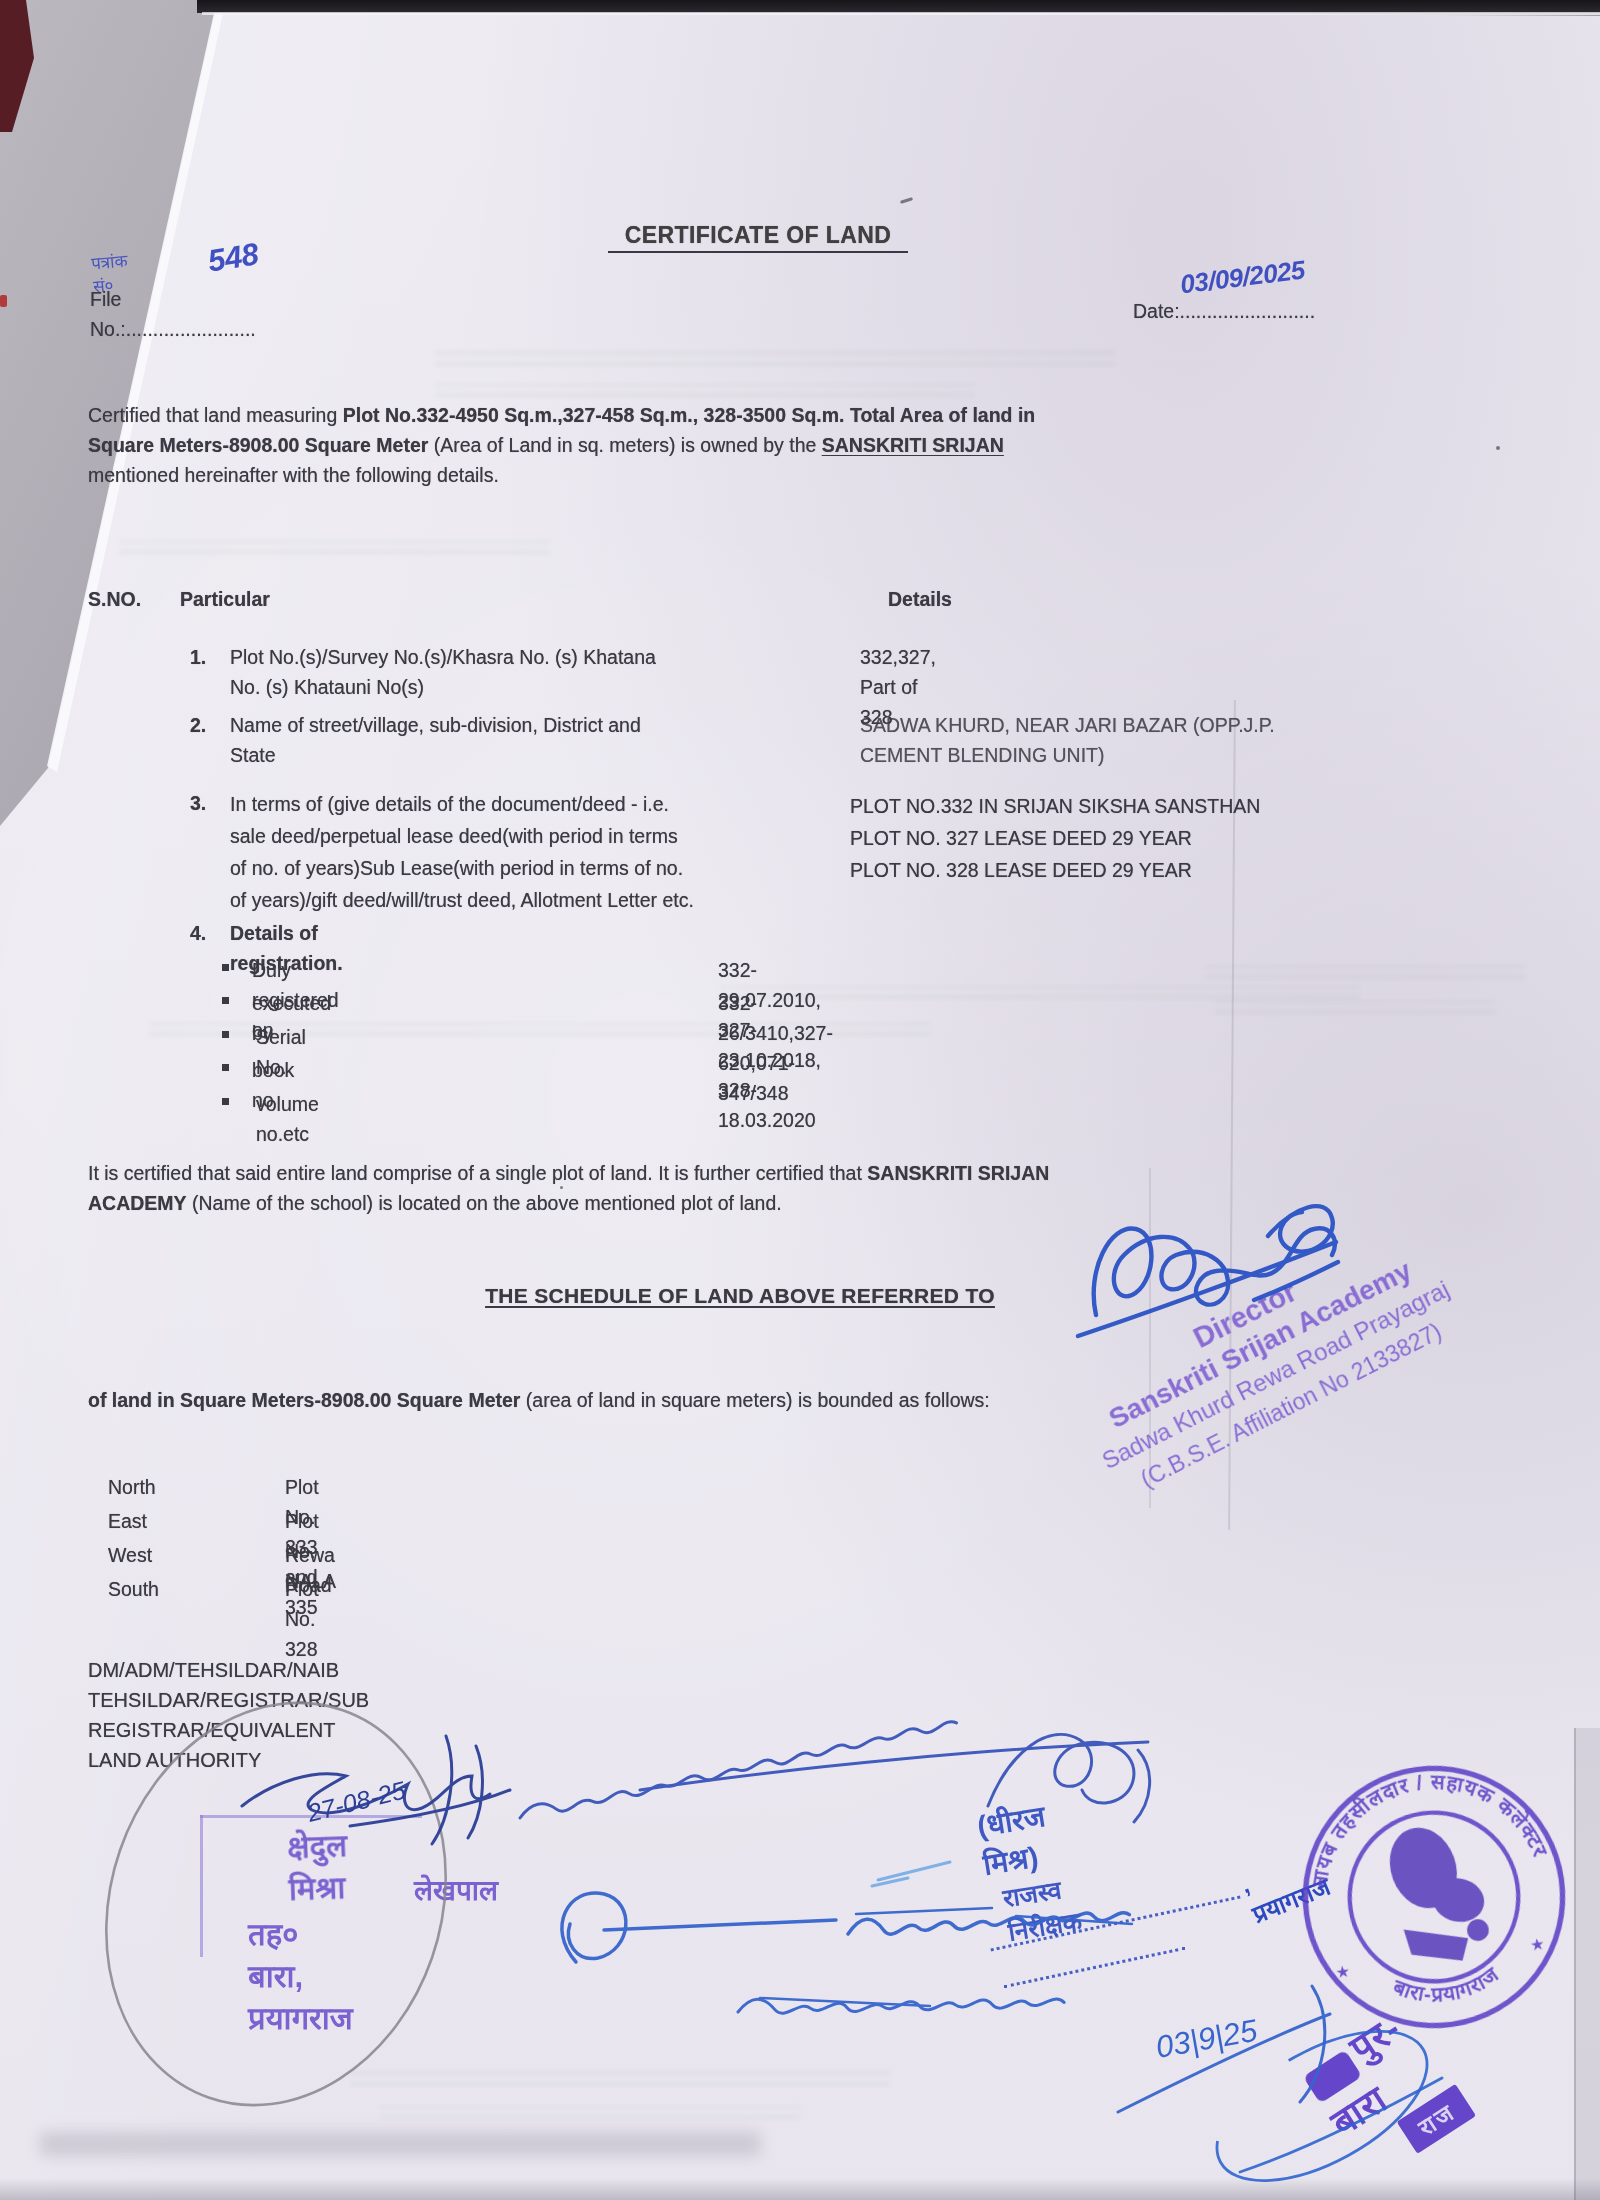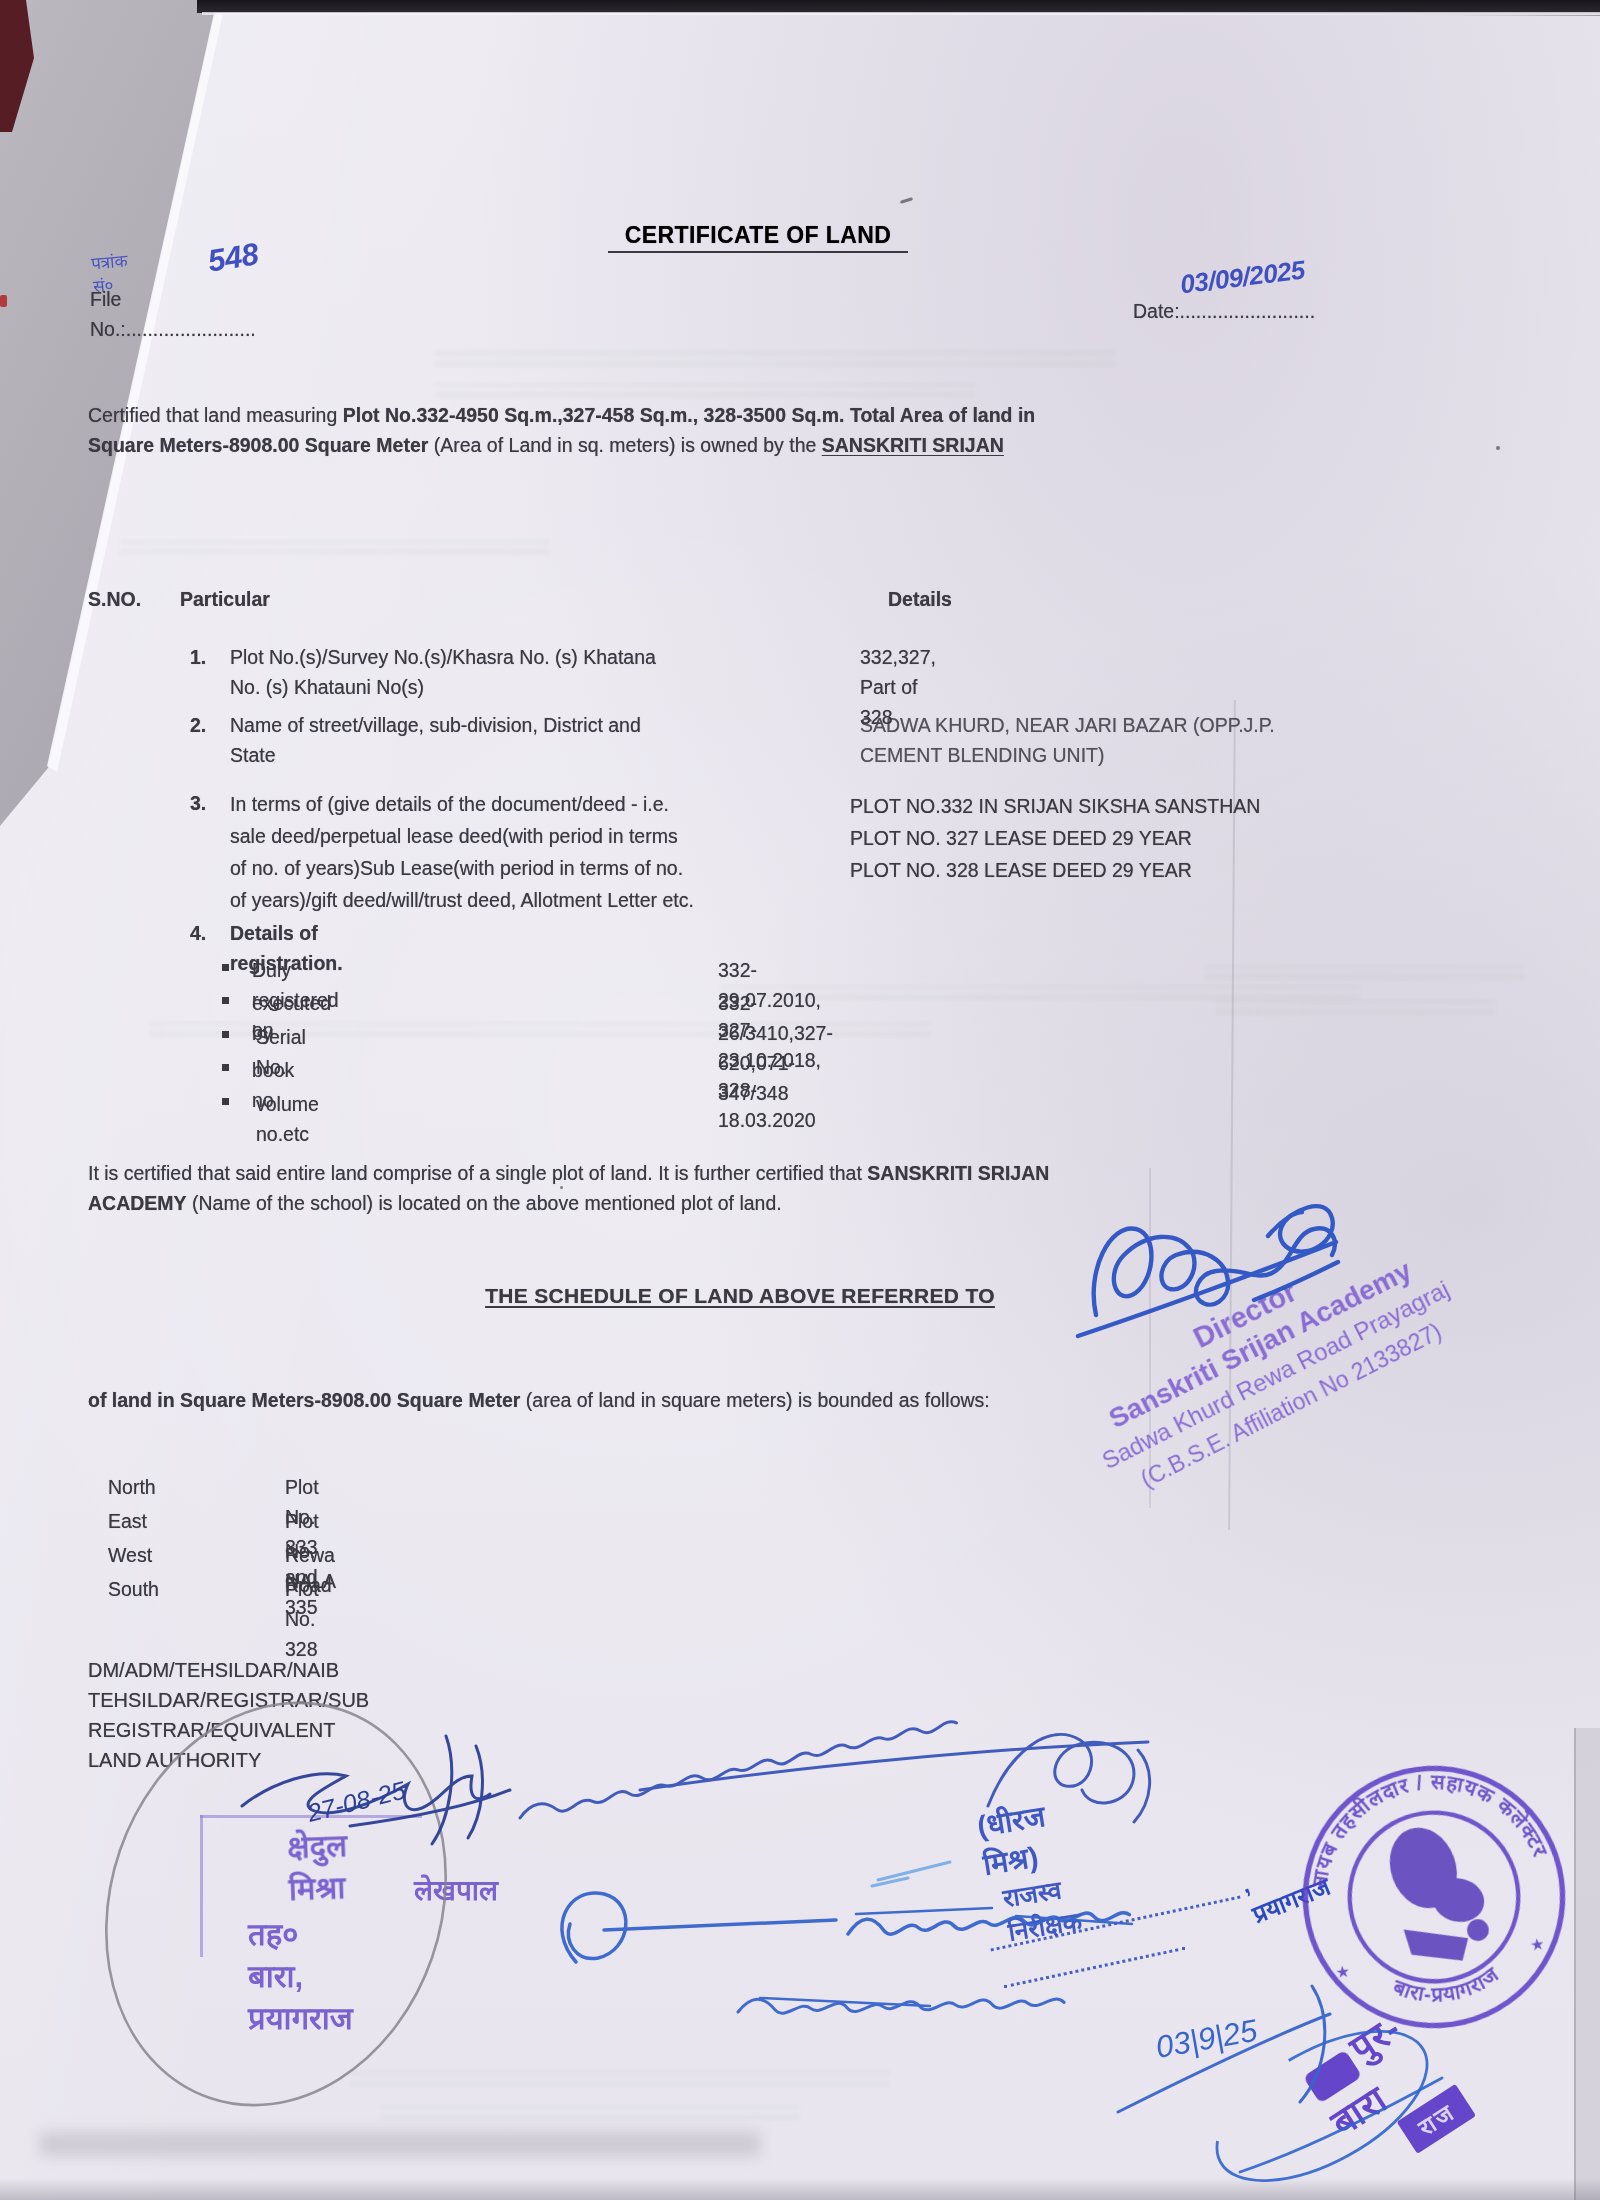--- a/index.html
+++ b/index.html
@@ -40,21 +40,21 @@
   .speck{background:#4c4b55;opacity:.7;border-radius:2px;}
   .bleed{background:repeating-linear-gradient(0deg,rgba(0,0,0,0) 0 5px,rgba(124,140,128,.55) 5px 11px);
     opacity:.11;filter:blur(2px);}
   
   .print{color:#3b3a43;font-size:19.5px;line-height:30px;
     text-shadow:0 0 .7px rgba(59,58,67,.7);}
   .bd{font-weight:bold;}
   .und{text-decoration:underline;text-underline-offset:3px;}
   .pre{white-space:pre-line;}
   #docTitle{left:608px;top:222px;width:300px;text-align:center;font-size:23px;font-weight:bold;
-    letter-spacing:.4px;color:#000000;border-bottom:2.5px solid #3a3943;padding-bottom:2px;
+    letter-spacing:.4px;color:#404040;border-bottom:2.5px solid #3a3943;padding-bottom:2px;
     text-shadow:0 0 .8px rgba(52,51,60,.8);}
   .faded{opacity:.85;}
   
   .ink{color:#4150c0;}
   .script{font-style:italic;letter-spacing:-.5px;}
   .stampPurple{color:#7a59d1;}
   .stampViolet{color:#6b50cc;}
   .stampBlue{color:#2d49c0;}
   .dotline{border-top:3px dotted #2d49c0;opacity:.85;}
   #directorStamp{left:1068px;top:1292px;width:400px;transform:rotate(-27deg);
@@ -106,20 +106,21 @@
   <div class="abs ink" style="left:92px;top:250px;font-size:17px;transform:rotate(-5deg);opacity:.95;">पत्रांक सं०</div>
   <div class="abs ink script" style="left:208px;top:240px;font-size:31px;font-weight:bold;transform:rotate(-9deg);">548</div>
   <div class="abs print" style="left:90px;top:284px;"><span>File No.:</span><span>........................</span></div>
 
   <div class="abs ink script" style="left:1180px;top:262px;font-size:26px;font-weight:bold;transform:rotate(-7deg);">03/09/2025</div>
   <div class="abs print" style="left:1133px;top:296px;"><span>Date:</span><span>.........................</span></div>
 
   <div class="abs print" style="left:88px;top:400px;width:1320px;">
     <div><span>Certified that land measuring </span><b class="bd">Plot No.332-4950 Sq.m.,327-458 Sq.m., 328-3500 Sq.m. Total Area of land in</b></div>
     <div><b class="bd">Square Meters-8908.00 Square Meter </b><span>(Area of Land in sq. meters) is owned by the </span><b class="bd und">SANSKRITI SRIJAN</b></div>
+    <div><span>mentioned hereinafter with the following details.</span></div>
   </div>
 
   <div class="abs print bd" style="left:88px;top:584px;">S.NO.</div>
   <div class="abs print bd" style="left:180px;top:584px;">Particular</div>
   <div class="abs print bd" style="left:888px;top:584px;">Details</div>
 
   <div class="abs print bd" style="left:190px;top:642px;">1.</div>
   <div class="abs print pre" style="left:230px;top:642px;width:590px;">Plot No.(s)/Survey No.(s)/Khasra No. (s) Khatana
 No. (s) Khatauni No(s)</div>
   <div class="abs print" style="left:860px;top:642px;">332,327, Part of 328</div>

